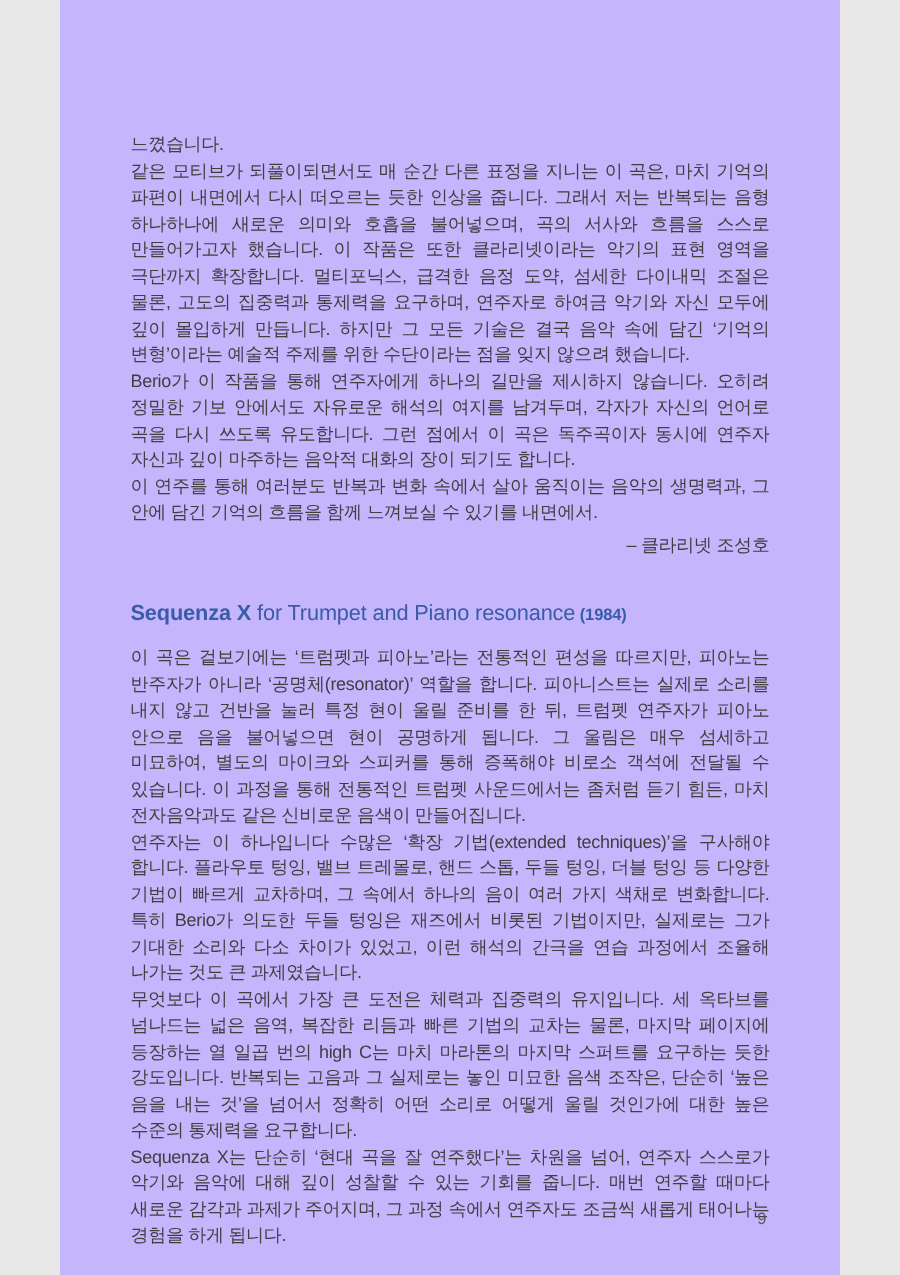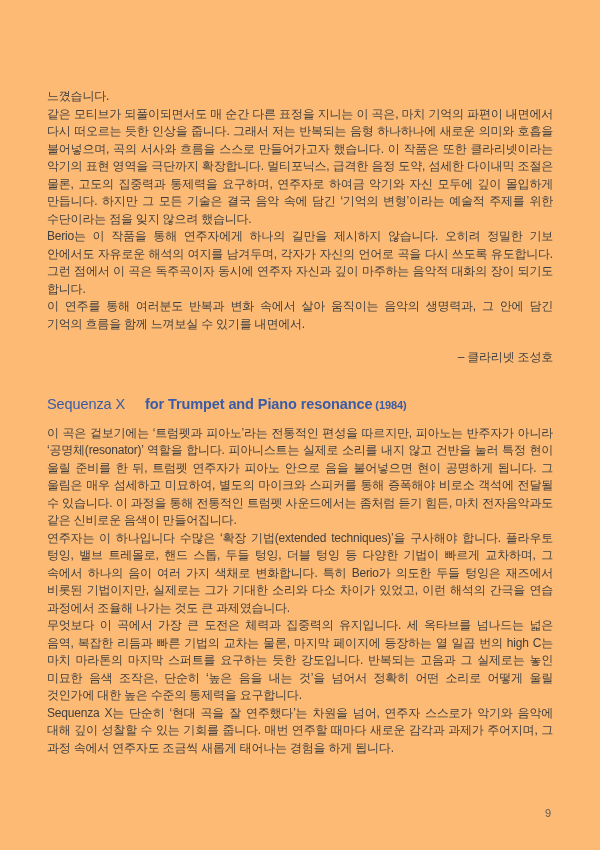--- a/index.html
+++ b/index.html
@@ -1,78 +1,78 @@
 <!DOCTYPE html>
 <html style="--heading-blue: #3a5ca6; --body-text: #3f3f3f; --page-number-gray: #595959;"><head>
 <meta charset="utf-8">
 <style>
   html, body { margin: 0; padding: 0; }
   body { background: #e8e8e8; }
   .page {
     position: relative;
-    width: 600px;
+    width: 520px;
     height: 850px;
     margin: 0 auto;
-    background: #fdba74;
+    background: #c4b5fd;
     font-family: "Liberation Sans", "DejaVu Sans", sans-serif;
     overflow: hidden;
     box-sizing: border-box;
   }
   .content {
     position: absolute;
     left: 47px;
     right: 47px;
     top: 88px;
   }
   p.body-par {
     margin: 0;
     font-size: 12px;
     line-height: 17.5px;
     color: var(--body-text, #3f3f3f);
     text-align: justify;
     word-break: keep-all;
     letter-spacing: -0.2px;
   }
   .attribution {
-    margin-top: 16px;
+    margin-top: 4px;
     font-size: 12px;
     line-height: 17.5px;
     text-align: right;
     color: var(--body-text, #3f3f3f);
     letter-spacing: -0.2px;
   }
   .piece-heading {
     margin: 26px 0 9px 0;
     font-size: 14.5px;
     line-height: 22px;
     color: var(--heading-blue, #3a5ca6);
     letter-spacing: -0.1px;
   }
-  .piece-heading .title { font-weight: normal; margin-right: 20px; }
-  .piece-heading .subtitle { font-weight: bold; }
+  .piece-heading .title { font-weight: bold; margin-right: 4px; }
+  .piece-heading .subtitle { font-weight: normal; }
   .piece-heading .year { font-size: 11px; margin-left: 3px; }
   .page-number {
     position: absolute;
     right: 49px;
     top: 806px;
     font-size: 11px;
     line-height: 14px;
     color: var(--page-number-gray, #595959);
   }
 </style>
 </head>
 <body>
 
 <div class="page">
   <div class="content">
 
     <section>
       <p class="body-par">느꼈습니다.</p>
       <p class="body-par">같은 모티브가 되풀이되면서도 매 순간 다른 표정을 지니는 이 곡은, 마치 기억의 파편이 내면에서 다시 떠오르는 듯한 인상을 줍니다. 그래서 저는 반복되는 음형 하나하나에 새로운 의미와 호흡을 불어넣으며, 곡의 서사와 흐름을 스스로 만들어가고자 했습니다. 이 작품은 또한 클라리넷이라는 악기의 표현 영역을 극단까지 확장합니다. 멀티포닉스, 급격한 음정 도약, 섬세한 다이내믹 조절은 물론, 고도의 집중력과 통제력을 요구하며, 연주자로 하여금 악기와 자신 모두에 깊이 몰입하게 만듭니다. 하지만 그 모든 기술은 결국 음악 속에 담긴 ‘기억의 변형’이라는 예술적 주제를 위한 수단이라는 점을 잊지 않으려 했습니다.</p>
-      <p class="body-par">Berio는 이 작품을 통해 연주자에게 하나의 길만을 제시하지 않습니다. 오히려 정밀한 기보 안에서도 자유로운 해석의 여지를 남겨두며, 각자가 자신의 언어로 곡을 다시 쓰도록 유도합니다. 그런 점에서 이 곡은 독주곡이자 동시에 연주자 자신과 깊이 마주하는 음악적 대화의 장이 되기도 합니다.</p>
+      <p class="body-par">Berio가 이 작품을 통해 연주자에게 하나의 길만을 제시하지 않습니다. 오히려 정밀한 기보 안에서도 자유로운 해석의 여지를 남겨두며, 각자가 자신의 언어로 곡을 다시 쓰도록 유도합니다. 그런 점에서 이 곡은 독주곡이자 동시에 연주자 자신과 깊이 마주하는 음악적 대화의 장이 되기도 합니다.</p>
       <p class="body-par">이 연주를 통해 여러분도 반복과 변화 속에서 살아 움직이는 음악의 생명력과, 그 안에 담긴 기억의 흐름을 함께 느껴보실 수 있기를 내면에서.</p>
       <div class="attribution">– 클라리넷 조성호</div>
     </section>
 
     <section>
       <h2 class="piece-heading">
         <span class="title">Sequenza X</span><span class="subtitle">for Trumpet and Piano resonance</span><span class="year">(1984)</span>
       </h2>
       <p class="body-par">이 곡은 겉보기에는 ‘트럼펫과 피아노’라는 전통적인 편성을 따르지만, 피아노는 반주자가 아니라 ‘공명체(resonator)’ 역할을 합니다. 피아니스트는 실제로 소리를 내지 않고 건반을 눌러 특정 현이 울릴 준비를 한 뒤, 트럼펫 연주자가 피아노 안으로 음을 불어넣으면 현이 공명하게 됩니다. 그 울림은 매우 섬세하고 미묘하여, 별도의 마이크와 스피커를 통해 증폭해야 비로소 객석에 전달될 수 있습니다. 이 과정을 통해 전통적인 트럼펫 사운드에서는 좀처럼 듣기 힘든, 마치 전자음악과도 같은 신비로운 음색이 만들어집니다.</p>
       <p class="body-par">연주자는 이 하나입니다 수많은 ‘확장 기법(extended techniques)’을 구사해야 합니다. 플라우토 텅잉, 밸브 트레몰로, 핸드 스톱, 두들 텅잉, 더블 텅잉 등 다양한 기법이 빠르게 교차하며, 그 속에서 하나의 음이 여러 가지 색채로 변화합니다. 특히 Berio가 의도한 두들 텅잉은 재즈에서 비롯된 기법이지만, 실제로는 그가 기대한 소리와 다소 차이가 있었고, 이런 해석의 간극을 연습 과정에서 조율해 나가는 것도 큰 과제였습니다.</p>

